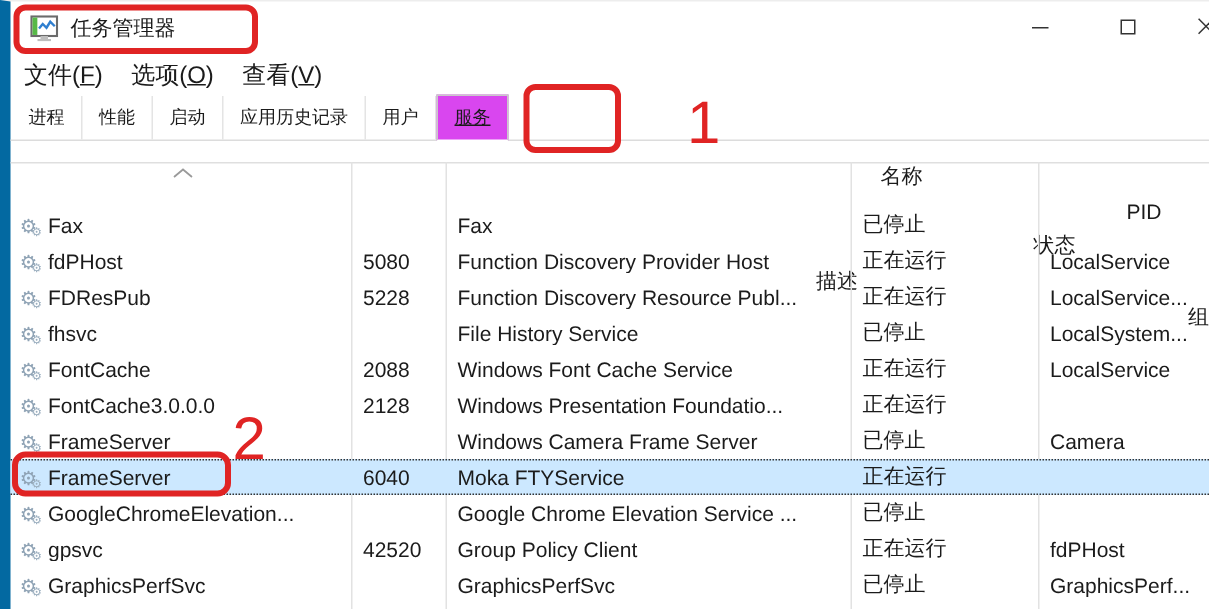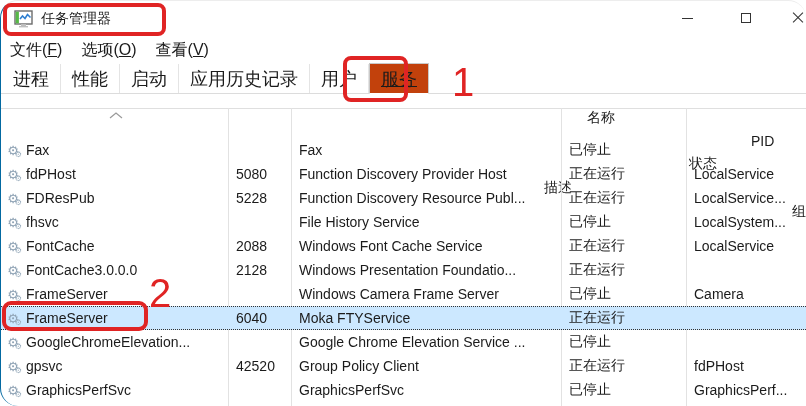--- a/index.html
+++ b/index.html
@@ -10,21 +10,21 @@
   }
   *{box-sizing:border-box;}
   html,body{margin:0;padding:0;}
   body{
     width:806px;height:406px;overflow:hidden;background:#fff;
     font-family:"Liberation Sans","DejaVu Sans",sans-serif;
     color:var(--txt);position:relative;
   }
   #window{
     position:absolute;inset:0;background:#fff;
-    border-left:1px solid #0369a1;border-top:1px solid #ededed;border-radius:18px;
+    border-left:7px solid #0369a1;border-top:1px solid #ededed;
   }
 
   
   .titlebar{position:relative;height:36px;display:flex;align-items:center;}
   .app-icon{margin-left:13px;width:20px;height:20px;flex:0 0 auto;}
   .title-text{margin-left:7px;font-size:14px;}
   .win-btn{position:absolute;top:0;height:34px;width:46px;display:flex;align-items:center;justify-content:center;}
   .btn-min{left:663px;} .btn-max{left:722px;} .btn-close{left:781px;width:25px;justify-content:flex-start;padding-left:10px;}
   .glyph-min{width:11px;height:1px;background:#333;}
   .glyph-max{width:10px;height:10px;border:1px solid #333;}
@@ -32,23 +32,23 @@
   .glyph-close::before,.glyph-close::after{content:"";position:absolute;left:-1px;top:5px;width:14px;height:1px;background:#333;}
   .glyph-close::before{transform:rotate(45deg);} .glyph-close::after{transform:rotate(-45deg);}
 
   
   .menubar{height:26px;display:flex;align-items:center;padding-left:9px;font-size:16px;}
   .menu-item{margin-right:19px;cursor:default;}
   .mnemonic{text-decoration:underline;}
 
   
   .tabbar{height:31px;display:flex;align-items:flex-end;border-bottom:1px solid #dcdcdc;padding-left:1px;}
-  .tab{height:29px;display:flex;align-items:center;padding:0 11px;font-size:18px;
+  .tab{height:29px;display:flex;align-items:center;padding:0 11px;font-size:12px;
        border-right:1px solid #e4e4e4;white-space:nowrap;}
-  .tab.active{height:31px;margin-bottom:-1px;background:#c2410c;
+  .tab.active{height:31px;margin-bottom:-1px;background:#d946ef;
        border:1px solid #c9c9c9;border-bottom:1px solid #fff;border-right:1px solid #c9c9c9;text-decoration:underline;}
 
   
   .grid-area{position:absolute;left:0;top:107px;right:0;bottom:0;}
   .lv-header{position:relative;height:30px;border-top:1px solid #dfdfdf;display:flex;align-items:flex-end;font-size:14px;flex-direction:column;}
   .hcell{padding:0 0 6px 8px;white-space:nowrap;}
   .c-name{width:227px;} .c-pid{width:63px;} .c-desc{width:270px;} .c-status{width:125px;} .c-group{flex:1;}
   .sort-icon{position:absolute;left:108px;top:3px;}
 
   

